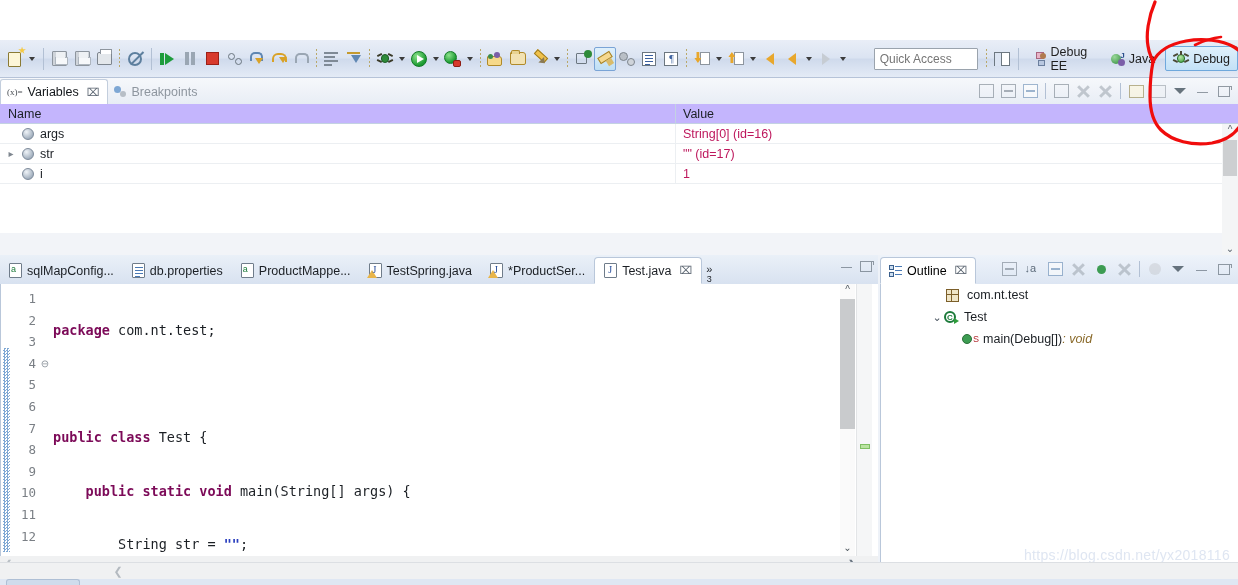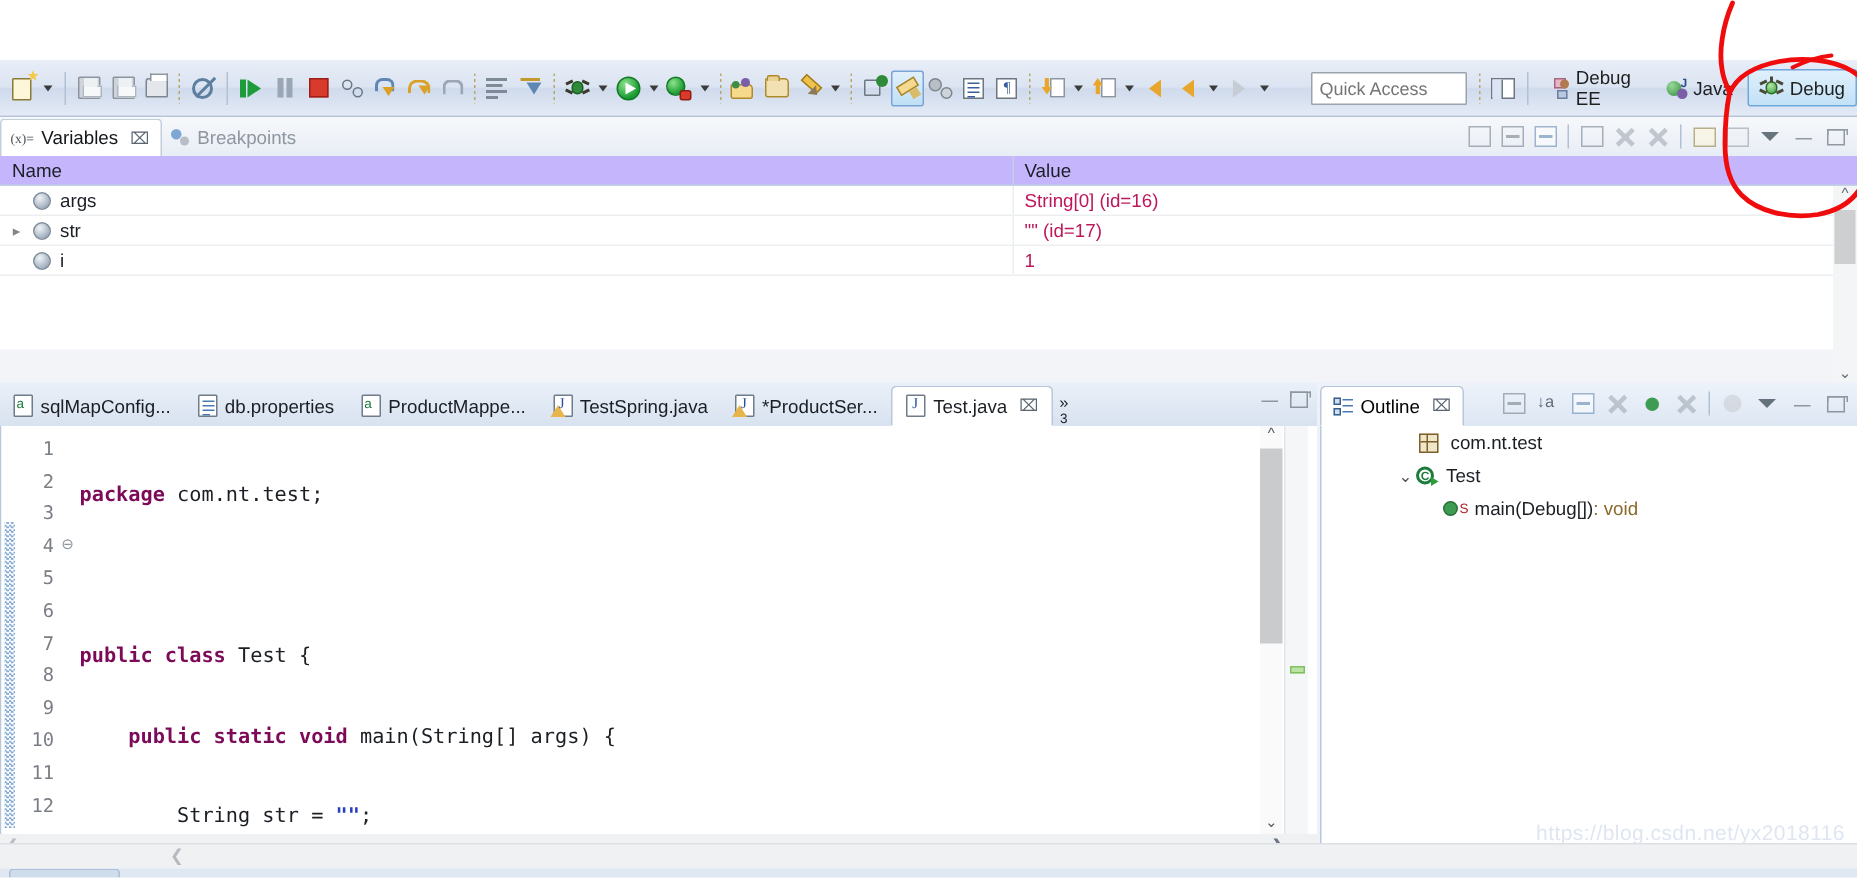--- a/index.html
+++ b/index.html
@@ -259,21 +259,21 @@
   .ol-body { position:absolute; left:0; top:29px; width:358px; height:293px; background:#fff; border-left:1px solid #b9c7da;}
   .ol-row { height:22px; display:flex; align-items:center; font-size:12.5px; color:#1b1f24;margin-left:43px; }
   .ico-pkg { width:13px;height:13px;position:relative;border:1.4px solid #7c5f2a;background:#f0e6c8;}
   .ico-pkg::before{content:"";position:absolute;left:0;top:4px;width:11px;height:1.2px;background:#7c5f2a;}
   .ico-pkg::after{content:"";position:absolute;left:4px;top:0;width:1.2px;height:11px;background:#7c5f2a;}
   .ico-class { width:14px;height:13px;position:relative; }
   .ico-class .cc{position:absolute;left:0;top:0;width:12px;height:12px;border-radius:50%;border:2px solid #1c7a3a;color:#1c7a3a;font-size:8px;text-align:center;line-height:9px;font-weight:bold;}
   .ico-class .tri{position:absolute;right:-1px;bottom:0;width:0;height:0;border-top:3px solid transparent;border-bottom:3px solid transparent;border-left:5px solid #2e9c3a;}
   .ico-method { width:10px;height:10px;border-radius:50%;background:#3d9c52;border:1px solid #2a7038; }
   .sup-s { font-size:9px; color:#b0252a; vertical-align:super; margin-left:1px; }
-  .ret-type { color:#8a6a2a; }
+  .ret-type { color:#8a6a2a;font-style:italic; }
 
   
   .annot { position:absolute; left:0; top:0; width:1238px; height:585px; pointer-events:none; }
 
   .watermark { position:absolute; right:8px; bottom:22px; font-size:14px; color:#dfe6f2;
      font-family:"Liberation Sans",sans-serif; letter-spacing:.3px; }
 
   .outer-hscroll { position:absolute; left:0; bottom:6px; width:1238px; height:17px;
      background:#f0f1f2; border-top:1px solid #dcdfe3; }
   .outer-hscroll .lbtn{ width:16px;height:17px;text-align:center;line-height:16px;font-size:11px;color:#b4bac0; margin-left:110px;}

